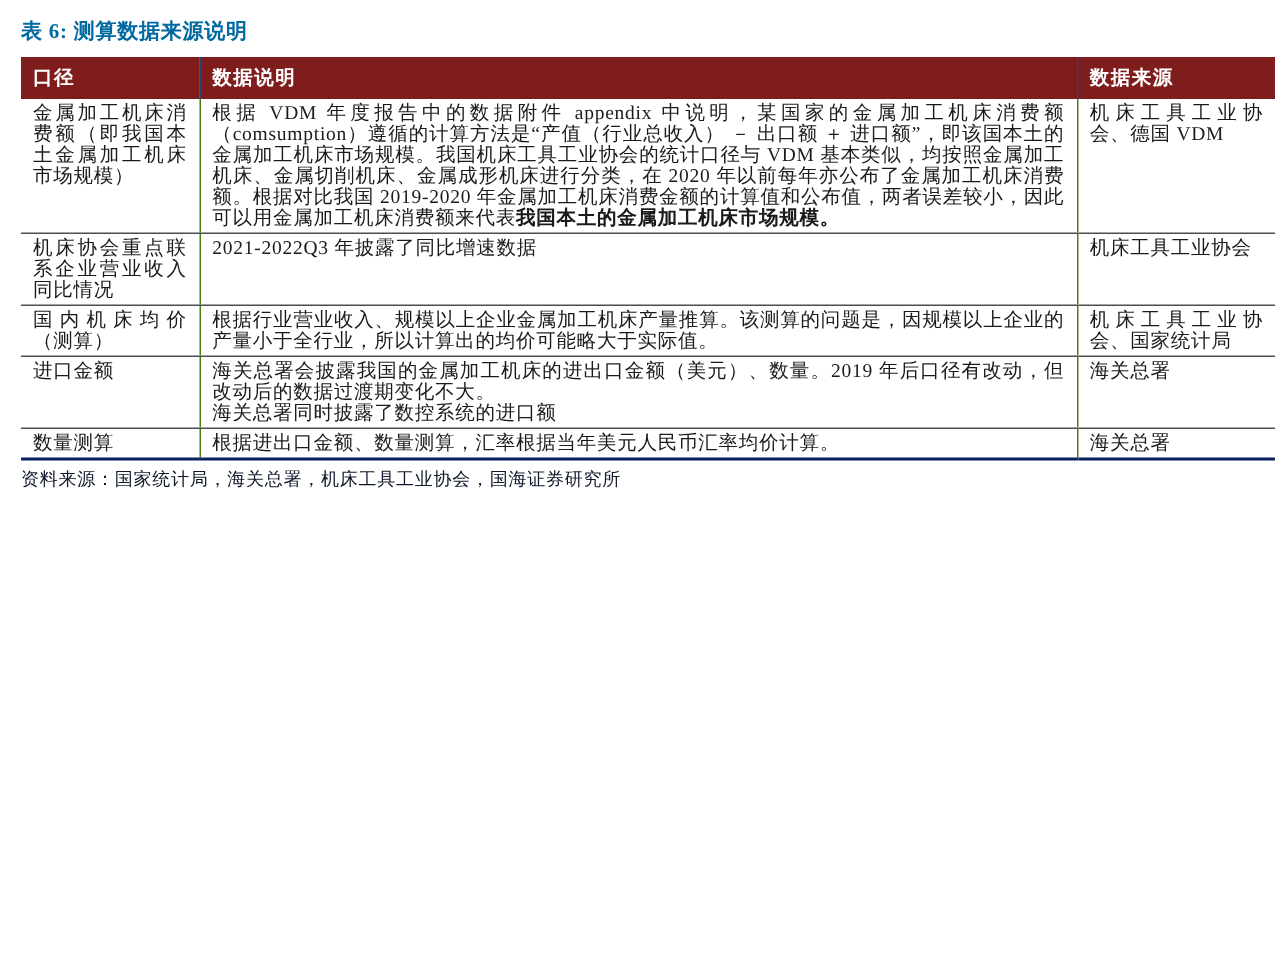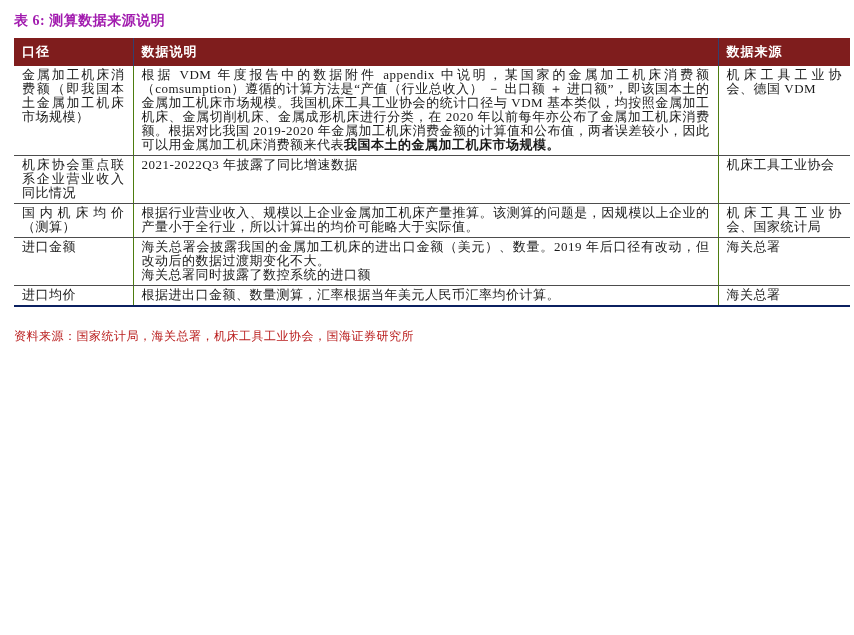--- a/index.html
+++ b/index.html
@@ -14,21 +14,21 @@
   }
   .page {
     box-sizing: border-box;
     width: 854px;
     height: 635px;
     padding: 12px 4px 0 14px;
   }
   .caption {
     font-size: 14px;
     font-weight: bold;
-    color: #a21caf;
+    color: #0369a1;
     margin: 0 0 8px 0;
     letter-spacing: 0.5px;
   }
   table.data-table {
     border-collapse: collapse;
     table-layout: fixed;
     width: 836px;
   }
   col.c1 { width: 119px; }
   col.c2 { width: 585px; }
@@ -50,22 +50,22 @@
     padding: 2px 8px 3px 8px;
     border-bottom: 1px solid #4d4d4d;
     text-align: justify;
     letter-spacing: 0.5px;
   }
   td + td { border-left: 1px solid #4d7c0f; }
   tr.last-row td { border-bottom: 2px solid #0b2060; }
   .desc { white-space: pre-line; }
   .footer-note {
     font-size: 12px;
-    color: #b91c1c;
-    margin-top: 21px;
+    color: #0f172a;
+    margin-top: 4px;
     letter-spacing: 0.5px;
   }
 </style>
 </head>
 <body>
 
 <div class="page">
 
   <div class="caption">表 6:  测算数据来源说明</div>
 
@@ -106,21 +106,21 @@
       </tr>
       <tr>
         <td>进口金额</td>
         <td>
           <span class="desc">海关总署会披露我国的金属加工机床的进出口金额（美元）、数量。2019 年后口径有改动，但改动后的数据过渡期变化不大。
 海关总署同时披露了数控系统的进口额</span><b class="desc"></b>
         </td>
         <td>海关总署</td>
       </tr>
       <tr class="last-row">
-        <td>进口均价</td>
+        <td>数量测算</td>
         <td>
           <span class="desc">根据进出口金额、数量测算，汇率根据当年美元人民币汇率均价计算。</span><b class="desc"></b>
         </td>
         <td>海关总署</td>
       </tr>
     </tbody>
   </table>
 
   <div class="footer-note">资料来源：国家统计局，海关总署，机床工具工业协会，国海证券研究所</div>
 

